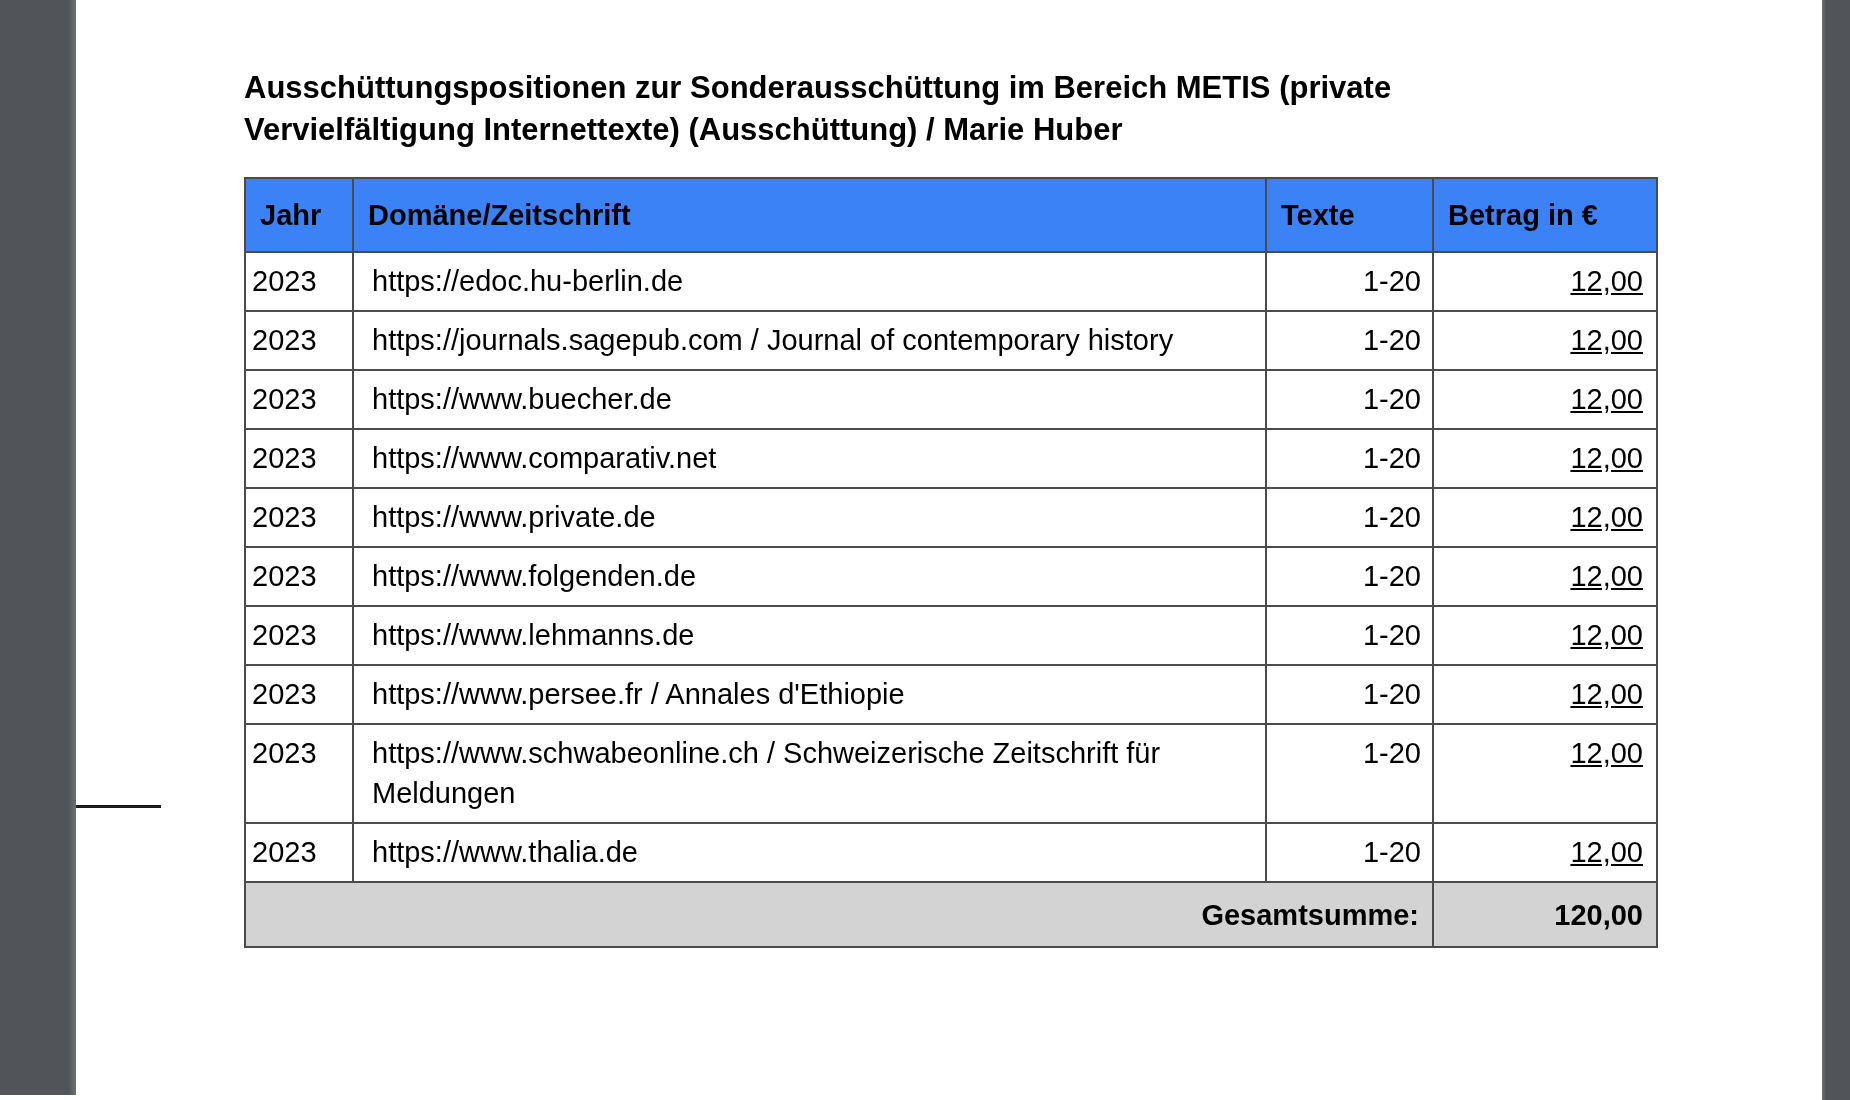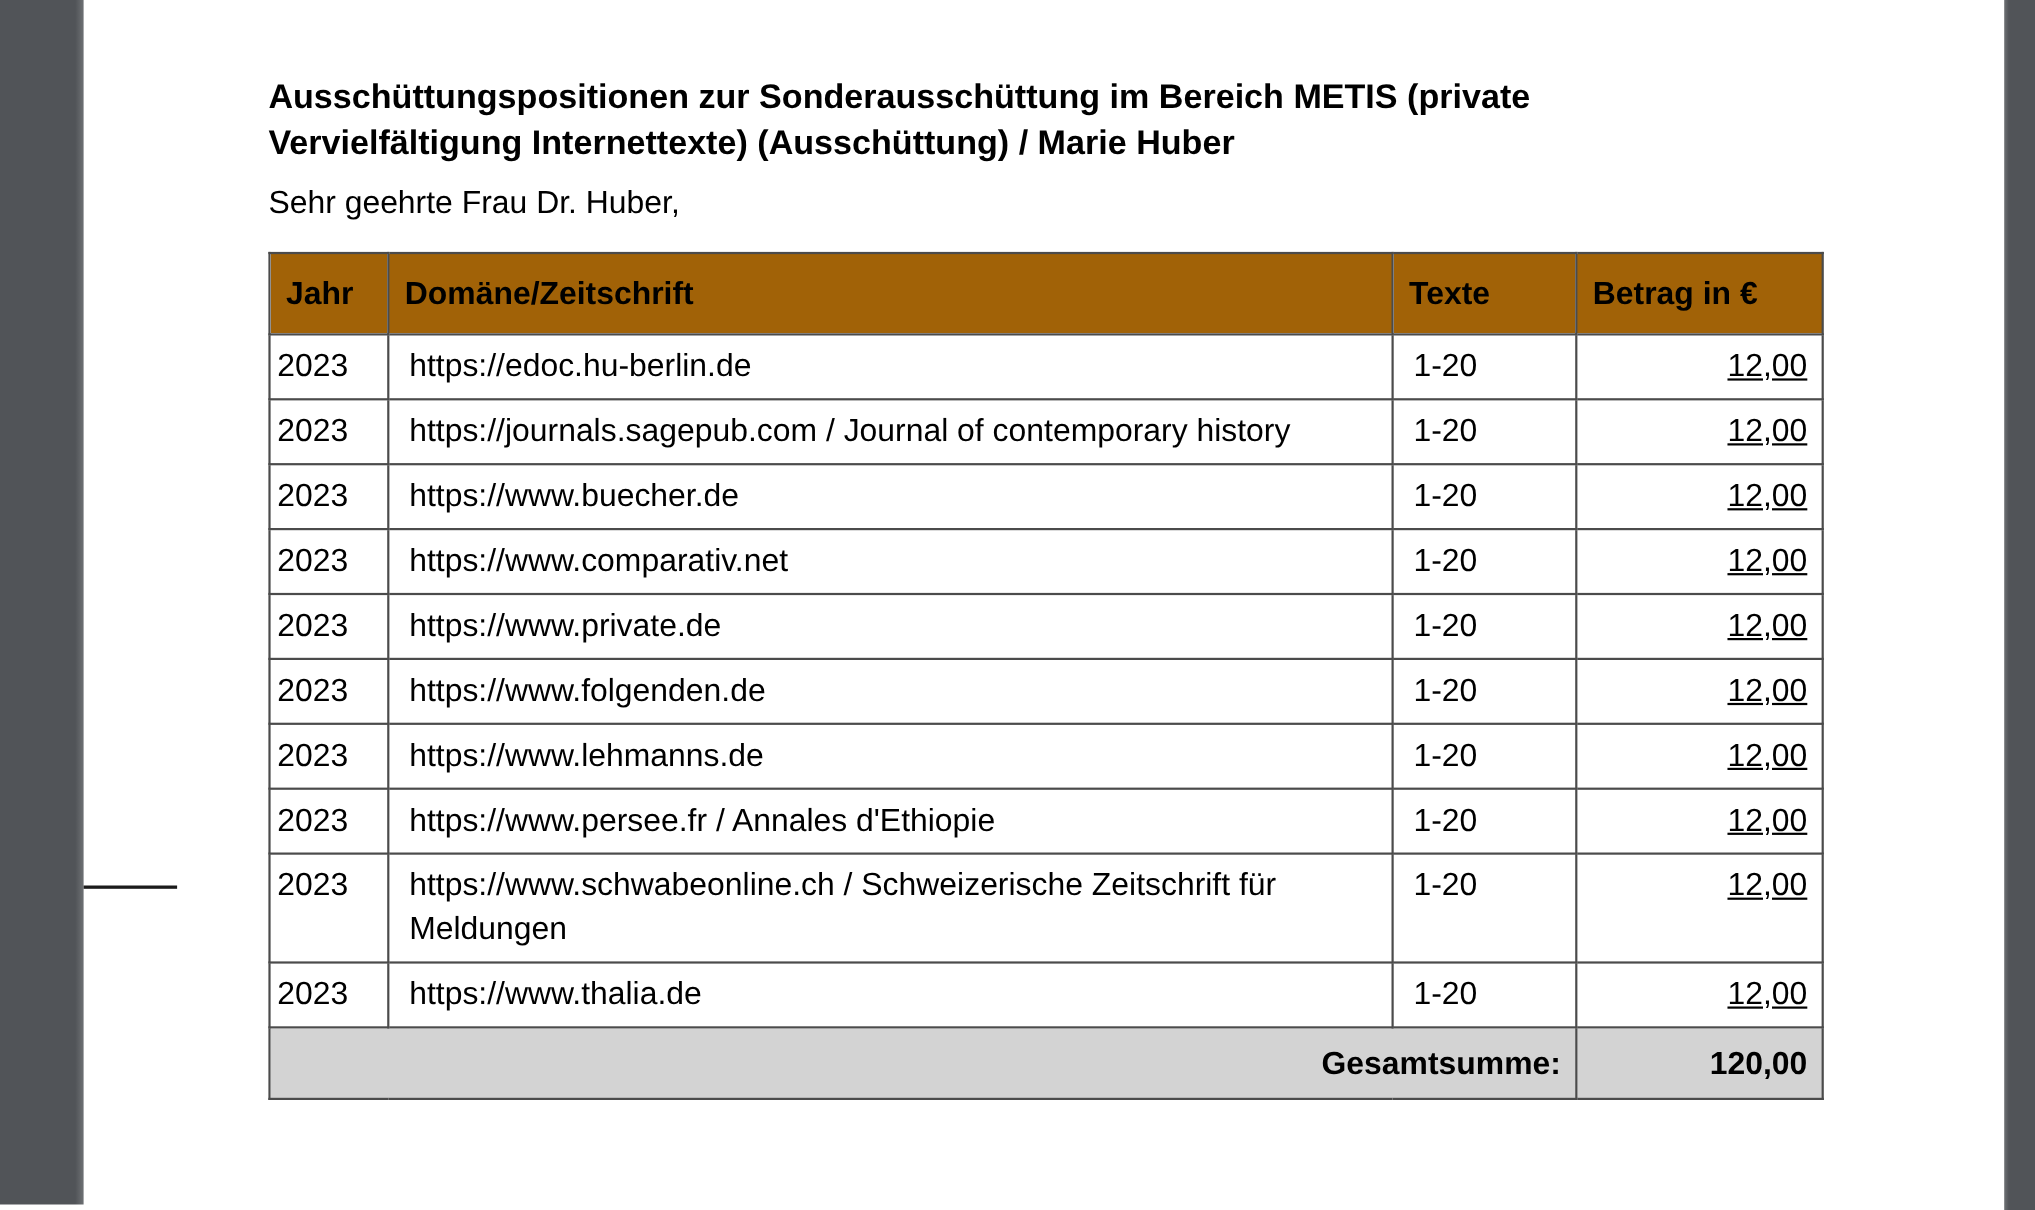--- a/index.html
+++ b/index.html
@@ -57,34 +57,34 @@
     font-size: 29px;
   }
   .dist-table th, .dist-table td {
     border: 2px solid #4b4b4b;
     vertical-align: top;
     line-height: 40px;
     padding: 8px 13px 9px 18px;
     overflow: hidden;
   }
   .dist-table th {
-    background: #a16207;
+    background: #3b82f6;
     font-weight: bold;
     text-align: left;
     height: 72px;
     padding: 0 13px 0 14px;
     vertical-align: middle;
   }
   .col-jahr   { width: 108px; }
   .col-domain { width: 913px; }
   .col-texte  { width: 167px; }
   .col-betrag { width: 224px; }
   td.c-jahr   { text-align: left; padding-left: 6px; padding-right: 6px; }
   td.c-domain { text-align: left; }
-  td.c-texte  { padding-right: 11px; }
+  td.c-texte  { text-align: right; padding-right: 11px; }
   td.c-betrag { text-align: right; padding-right: 13px; text-decoration: underline; }
   tr.total-row td {
     background: #d3d3d3;
     font-weight: bold;
     height: 63px;
     vertical-align: middle;
     padding-top: 0;
     padding-bottom: 0;
   }
   tr.total-row td.t-label { text-align: right; padding-left: 15px; }
@@ -92,21 +92,20 @@
 </style>
 </head>
 <body>
 
 <div class="chrome-strip-left"></div>
 <div class="chrome-strip-right"></div>
 <div class="fold-mark"></div>
 
 <div class="doc-content">
   <h1 class="doc-title">Ausschüttungspositionen zur Sonderausschüttung im Bereich METIS (private Vervielfältigung Internettexte) (Ausschüttung) / Marie Huber</h1>
-  <p class="doc-par par-greeting">Sehr geehrte Frau Dr. Huber,</p>
 
   <table class="dist-table">
     <colgroup>
       <col class="col-jahr">
         <col class="col-domain">
         <col class="col-texte">
         <col class="col-betrag">
     </colgroup>
     <thead>
       <tr>

